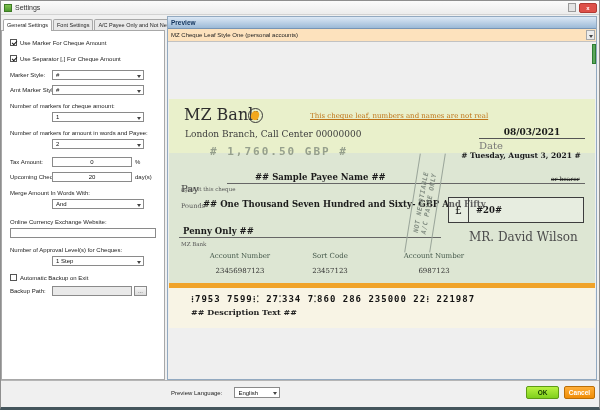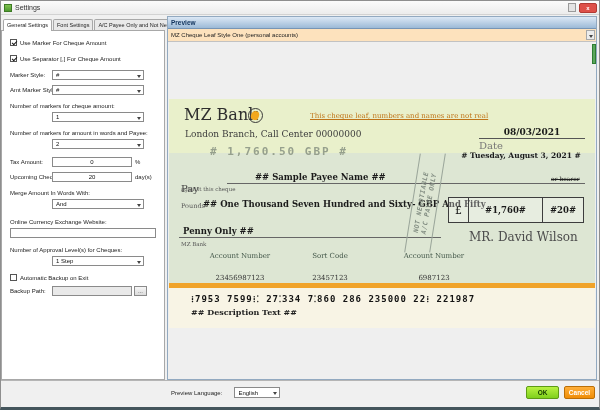--- a/index.html
+++ b/index.html
@@ -105,21 +105,21 @@
   .c-cur   { width:20px; border-right:1px solid #3d3d3d; display:flex; align-items:center;
              justify-content:center; font-size:11px; }
   .c-main  { flex:1; border-right:1px solid #3d3d3d; display:flex; align-items:center;
              justify-content:center; font-size:8.5px; font-weight:bold; }
   .c-cents { width:40px; display:flex; align-items:center; justify-content:center;
              font-size:8.5px; font-weight:bold; }
   .c-sign  { left:300px; top:131px; width:120px; text-align:left; font-size:12px; color:#4c4c4c; }
   .c-numcol { width:110px; text-align:center; top:153px; }
   .n1 { left:16px; } .n2 { left:106px; } .n3 { left:210px; }
   .c-numlbl { font-size:7px; color:#44584a; }
-  .c-numval { font-size:7px; color:#333; margin-top:14px; }
+  .c-numval { font-size:7px; color:#333; margin-top:7px; }
   .c-micr { left:22px; top:193px; font-family:"DejaVu Sans Mono",monospace; font-weight:bold;
             font-size:9px; letter-spacing:1px; color:#141414; }
   .c-desc { left:22px; top:208px; font-size:8px; font-weight:bold; color:#1f1f1f; }
 
   
   .bottombar { height:24px; border-top:1px solid #b5b5b5; background:#f0f0f0;
                display:flex; align-items:center; }
   .bb-label { margin-left:170px; font-size:6px; color:#222; }
   .lang-combo { margin-left:12px; width:46px; height:11px; }
   .bb-spacer { flex:1; }
@@ -296,21 +296,20 @@
           <div class="abs c-rotline rl2"></div>
           <div class="abs c-rot">
             <div class="c-rot-inner">
               <div>NOT NEGOTIABLE</div>
               <div>A/C PAYEE ONLY</div>
             </div>
           </div>
 
           <div class="abs c-amtbox">
             <div class="c-cur">£</div>
-            <div class="c-main">#1,760#</div>
             <div class="c-cents">#20#</div>
           </div>
           <div class="abs c-sign">MR. David Wilson</div>
 
           <div class="abs c-numcol n1">
             <div class="c-numlbl">Account Number</div>
             <div class="c-numval">23456987123</div>
           </div>
           <div class="abs c-numcol n2">
             <div class="c-numlbl">Sort Code</div>

